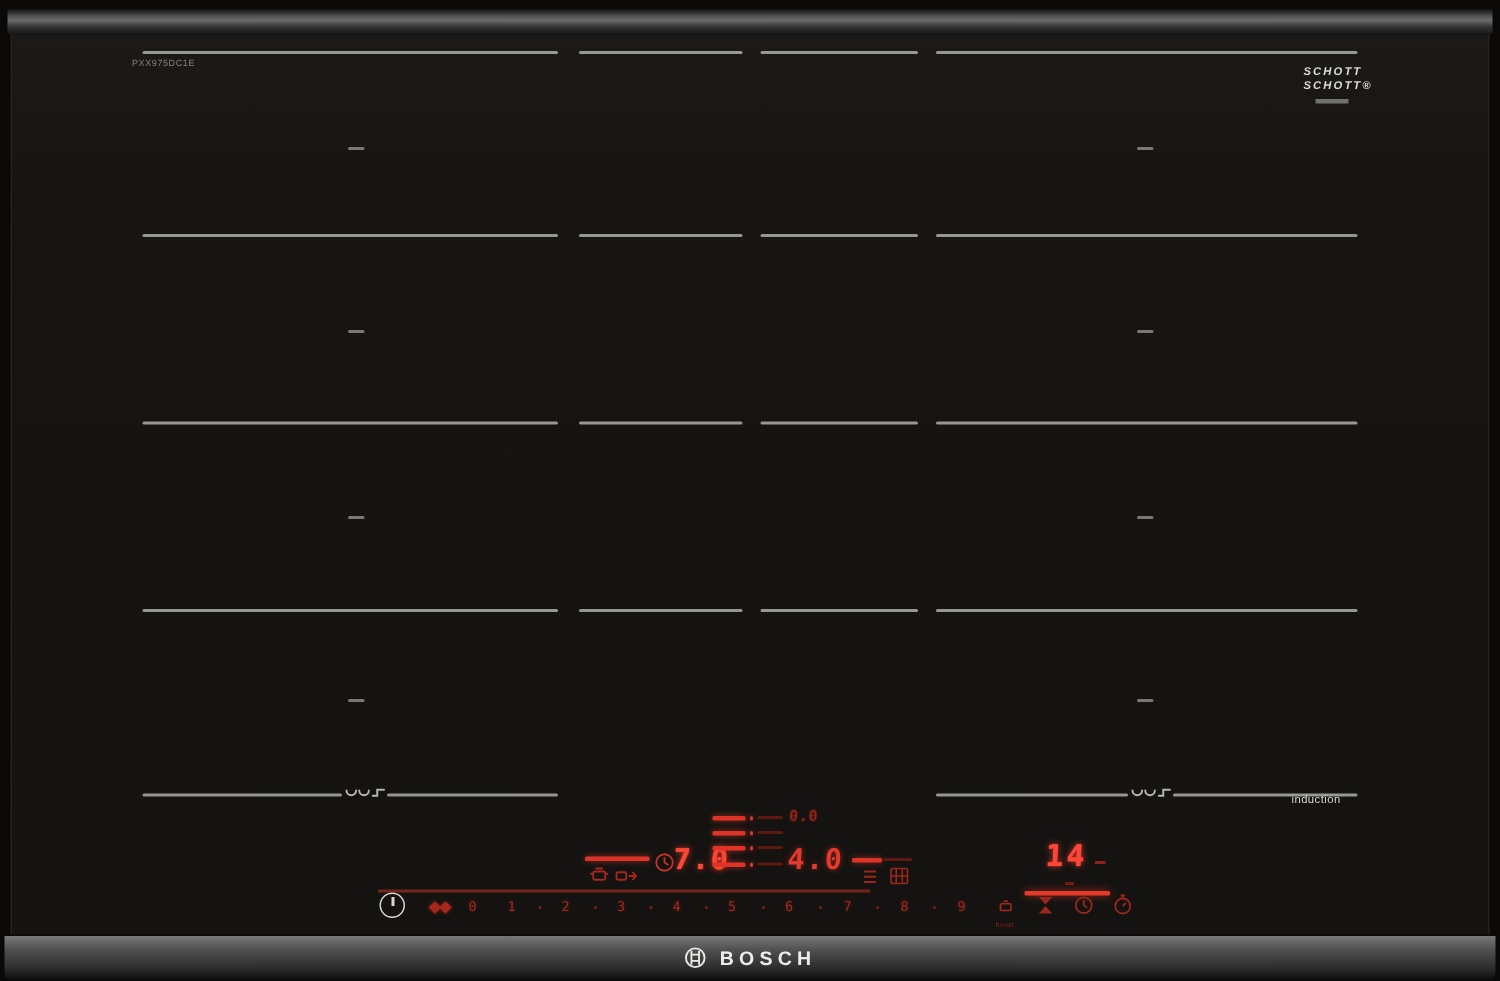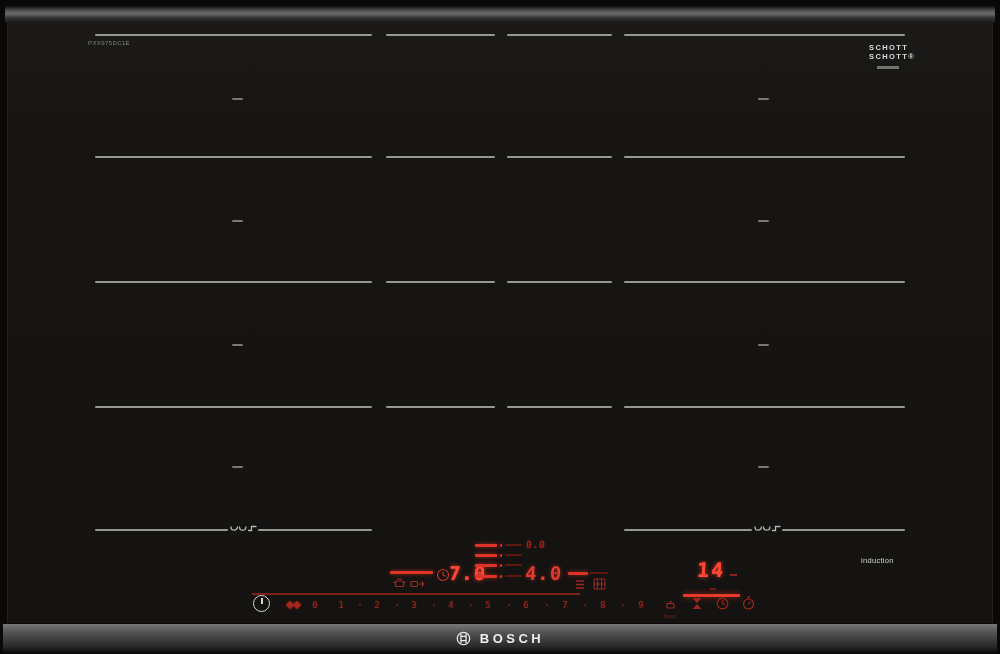--- a/index.html
+++ b/index.html
@@ -15,23 +15,23 @@
   .glass{position:absolute;left:7px;right:7px;top:23px;bottom:31px;
     background:linear-gradient(180deg,#1b1a19 0%,#161514 18%,#141311 100%);
     border-left:1px solid #232220;border-right:1px solid #232220;}
   
   .zl{position:absolute;height:2px;background:#a2a2a0;border-radius:1px;opacity:.92;}
   .mark{position:absolute;width:11px;height:2px;background:#84837f;border-radius:1px;opacity:.9;}
   .glyph{position:absolute;}
   
   .model{position:absolute;left:88px;top:40px;font-size:6px;color:#85847e;letter-spacing:.4px;}
   .schott{position:absolute;left:869px;top:44px;color:#dcdcda;font-size:7.5px;font-weight:bold;
-    letter-spacing:1.4px;line-height:8.5px;}
+    letter-spacing:1.4px;line-height:8.5px;font-style:italic;}
   .fineprint{position:absolute;left:877px;top:66px;width:22px;height:3px;background:#8f8f8d;opacity:.75;}
-  .induction{position:absolute;left:861px;top:556px;font-size:7.5px;color:#d6d6d4;letter-spacing:.3px;}
+  .induction{position:absolute;left:861px;top:528px;font-size:7.5px;color:#d6d6d4;letter-spacing:.3px;}
   
   .seg{position:absolute;font-family:"DejaVu Sans Mono",monospace;font-weight:bold;transform:skewX(-3deg);}
   .bright{color:#ff4636;text-shadow:0 0 5px rgba(255,64,44,.75),0 0 1px rgba(255,90,70,.9);}
   .mid{color:#e23a2c;text-shadow:0 0 4px rgba(230,50,35,.55);}
   .dimred{color:#8f2318;text-shadow:0 0 2px rgba(160,35,22,.4);}
   .bar{position:absolute;border-radius:1px;}
   .bar.hot{background:#dd3427;box-shadow:0 0 4px rgba(255,60,40,.55);}
   .bar.cold{background:#5f1810;}
   .lvl{position:absolute;top:600px;width:10px;text-align:center;font-size:9px;color:#a3281d;
     font-family:"DejaVu Sans Mono",monospace;text-shadow:0 0 3px rgba(200,45,30,.4);}

